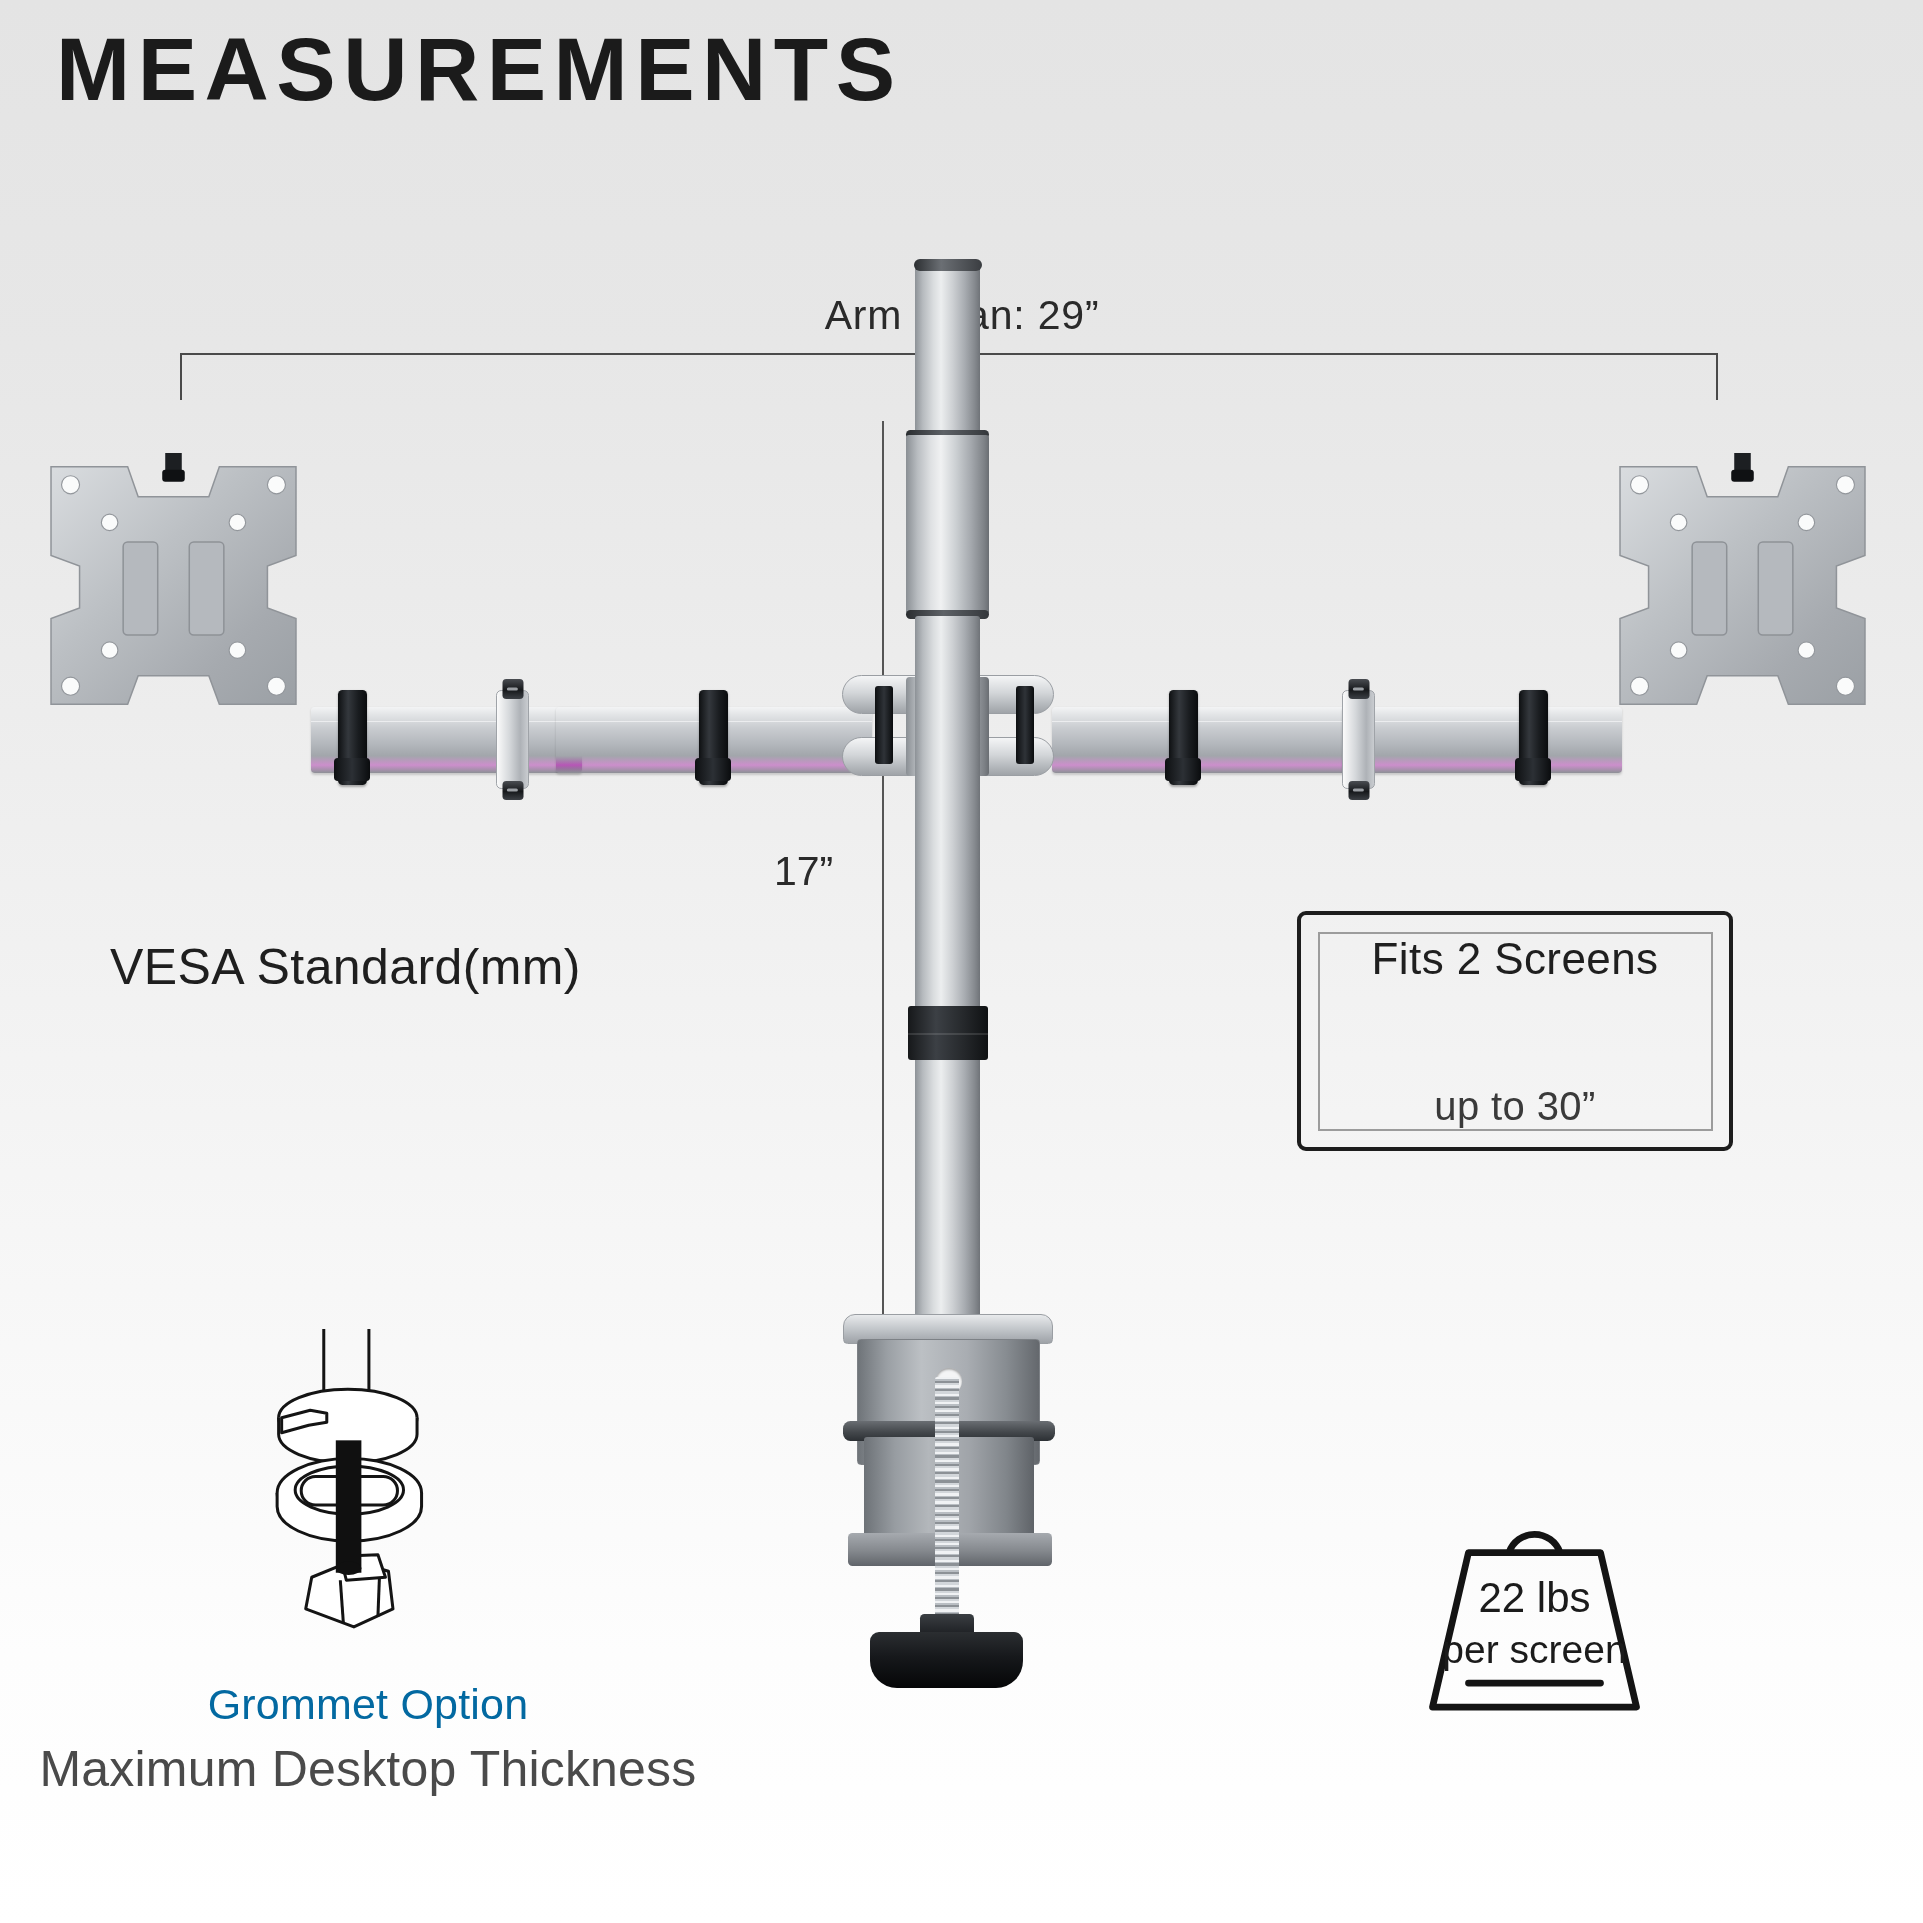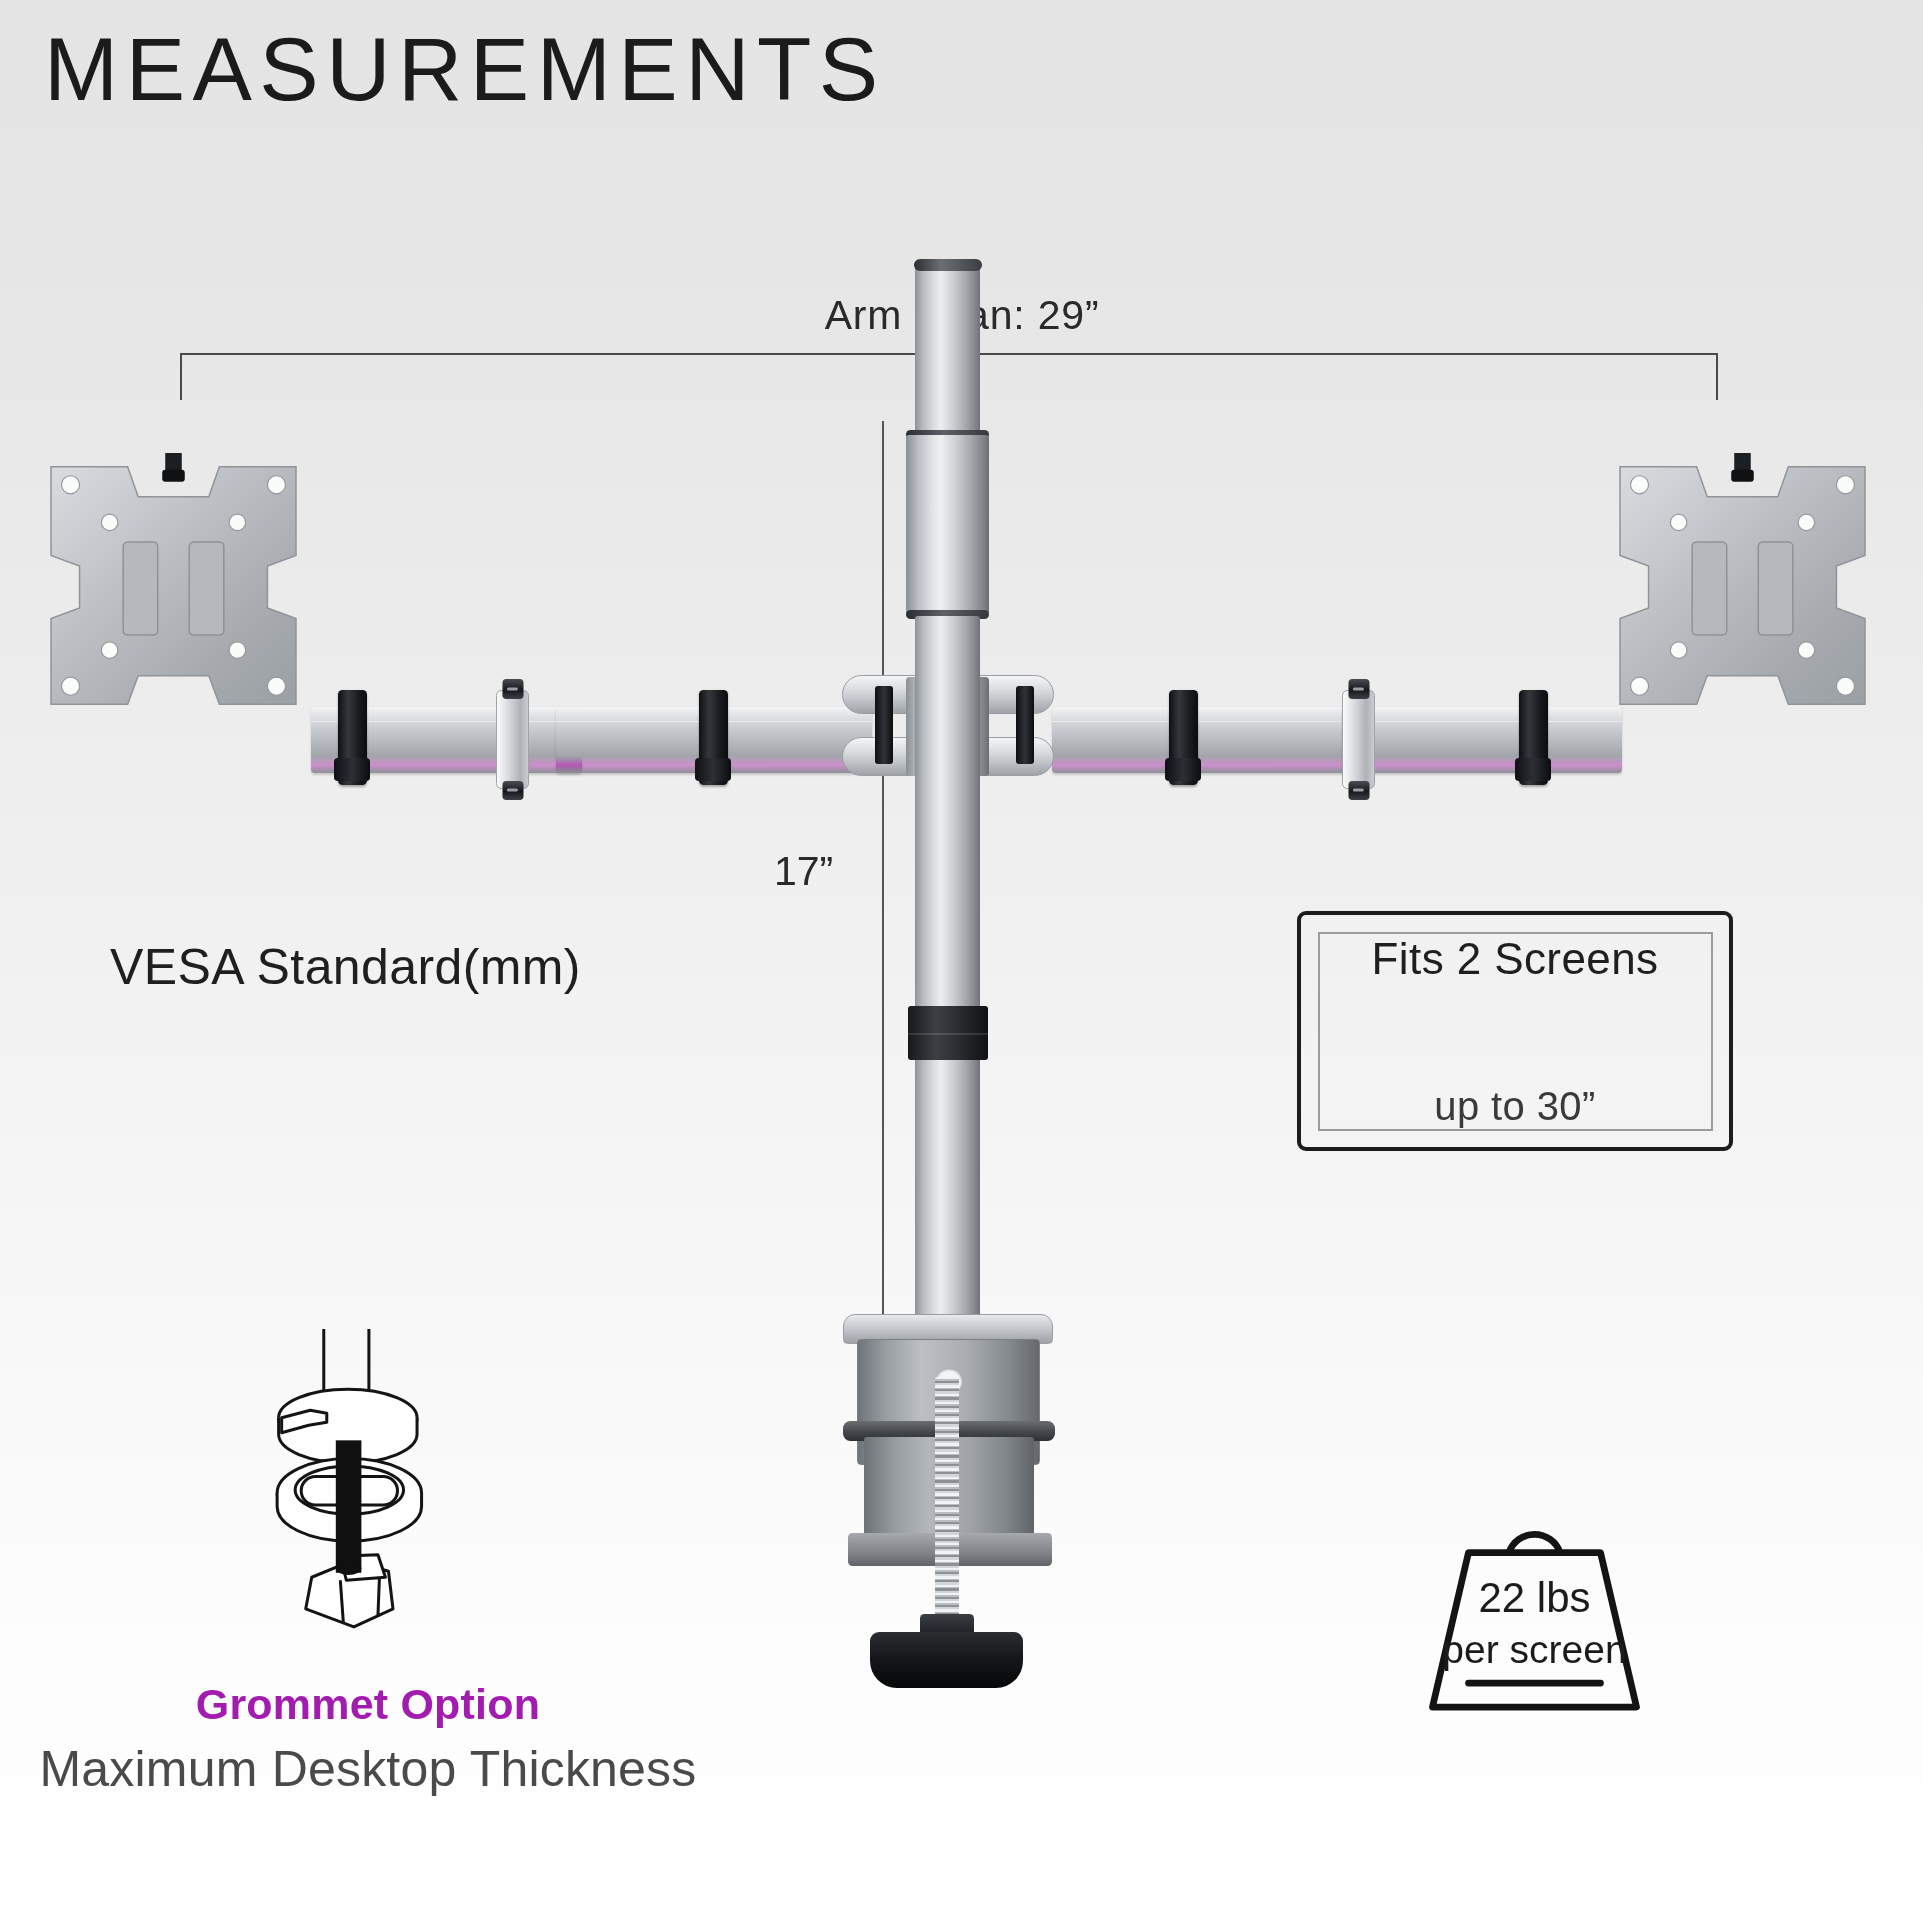--- a/index.html
+++ b/index.html
@@ -7,24 +7,24 @@
     width:1924px;height:1924px;
     background:linear-gradient(to bottom,#e4e4e4 0%,#e7e7e7 18%,#ececec 34%,#f2f2f2 52%,#f8f8f8 70%,#fdfdfd 86%,#ffffff 100%);
     font-family:"Liberation Sans",sans-serif;
     position:relative;overflow:hidden;
     -webkit-font-smoothing:antialiased;
   }
   .abs{position:absolute;}
 
   
   #page-title{
-    left:44px;top:18px;
+    left:56px;top:18px;
     font-size:89px;
     letter-spacing:7.5px;
-    font-weight:400;
+    font-weight:700;
     color:#1b1b1b;
     white-space:nowrap;
   }
 
   
   #armspan-label{
     left:0;top:292px;width:1924px;
     text-align:center;
     font-size:41px;font-weight:300;color:#2a2a2a;
     letter-spacing:0.8px;
@@ -238,21 +238,21 @@
     font-weight:300;color:#1b1b1b;
   }
   #weight-icon .w1{top:80px;font-size:42px;}
   #weight-icon .w2{top:134px;font-size:39px;}
 
   
   #grommet-art{left:265px;top:1329px;width:271px;height:331px;}
 
   
   #grommet-text{left:30px;top:1680px;width:676px;text-align:center;}
-  #grommet-text .g1{font-size:43px;font-weight:700;color:#a21caf;letter-spacing:0.2px;}
+  #grommet-text .g1{font-size:43px;font-weight:400;color:#0369a1;letter-spacing:0.2px;}
   #grommet-text .g2{font-size:50px;font-weight:300;color:#4a4a4a;margin-top:10.5px;letter-spacing:0.2px;}
   #grommet-text .g3{font-size:38px;font-weight:300;color:#4a4a4a;margin-top:4.5px;letter-spacing:0.2px;}
 </style>
 </head>
 <body>
 
 <div class="abs" id="page-title">MEASUREMENTS</div>
 
 <div class="abs" id="armspan-label">Arm Span: 29”</div>
 <div class="abs" id="armspan-bracket"></div>

